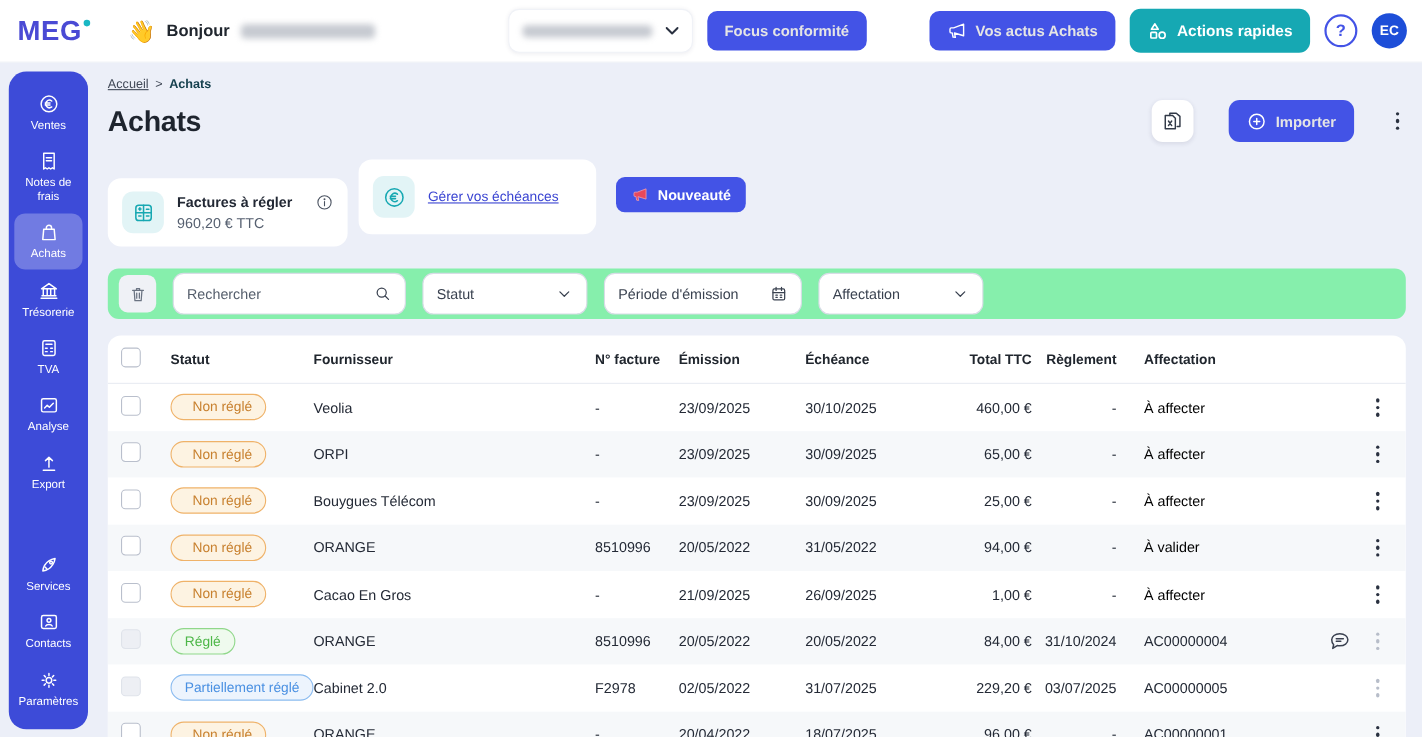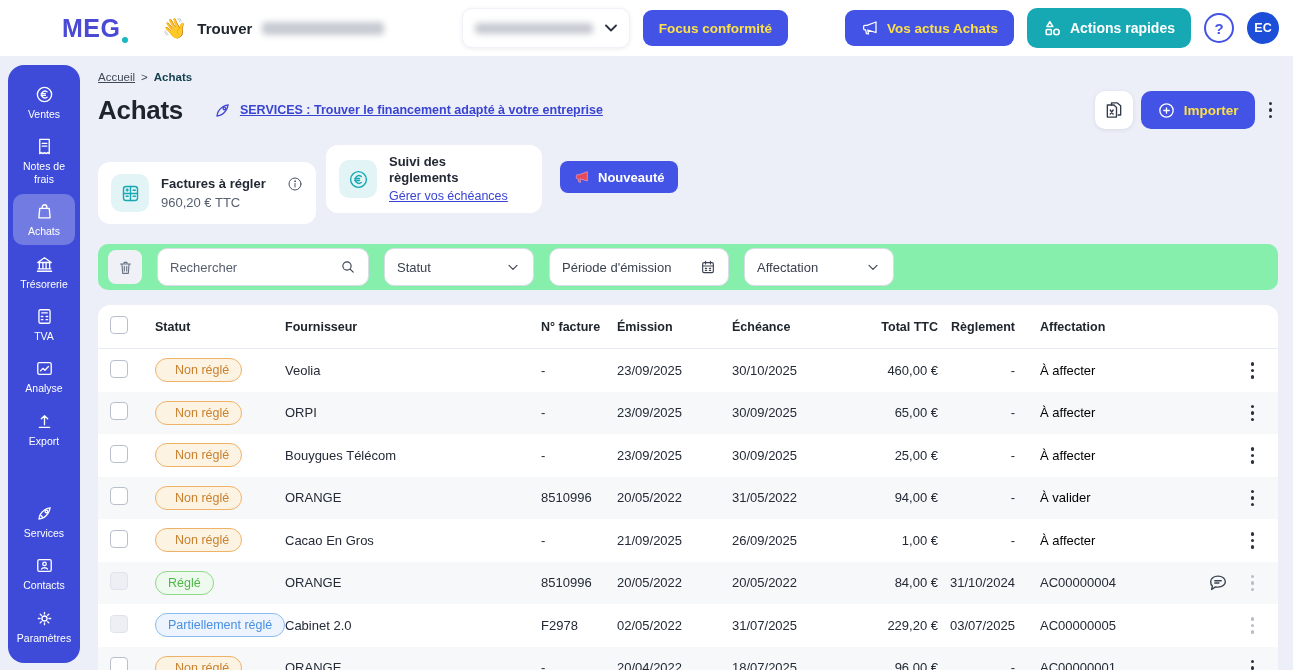--- a/index.html
+++ b/index.html
@@ -2,29 +2,29 @@
 <html><head>
 <meta charset="utf-8">
 <style>
   * { margin:0; padding:0; box-sizing:border-box; }
   html,body { width:1293px; height:670px; overflow:hidden; }
   body { font-family:"Liberation Sans", sans-serif; background:#ECEFF8; position:relative; color:#232935; }
   svg { display:block; }
 
   
   .topbar { position:absolute; top:0; left:0; right:0; height:57px; background:#fff; display:flex; align-items:center; padding:0 14px 0 16px; z-index:20; border-bottom:1px solid #EDEFF5; }
-  .logo { font-size:25px; font-weight:800; color:#4A4AD4; letter-spacing:.5px; display:flex; align-items:flex-end; margin-right:34px;margin-left:46px; }
+  .logo { font-size:25px; font-weight:800; color:#4A4AD4; letter-spacing:.5px; display:flex; align-items:flex-start; margin-right:34px; }
   .logo-dot { width:6px; height:6px; border-radius:50%; background:#19B8C4; margin:4px 0 0 2px; }
   .greeting { display:flex; align-items:center; gap:10px; font-size:15px; font-weight:700; color:#20262E; }
   .wave { font-size:20px; }
   .blur-bar { background:#8E95A3; border-radius:4px; filter:blur(3px); opacity:.5; }
   .top-right { margin-left:auto; display:flex; align-items:center; gap:13px; }
   .company-select { height:40px; min-width:138px; background:#fff; border:1px solid #F0F2F7; box-shadow:0 1px 4px rgba(35,41,80,.08); border-radius:10px; display:flex; align-items:center; gap:12px; padding:0 12px; cursor:pointer; }
   .btn { border:none; cursor:pointer; display:flex; align-items:center; gap:8px; font-family:inherit; font-size:13.5px; font-weight:600; border-radius:9px; }
-  .btn-primary { background:#4353E6; color:#fde047; height:36px; padding:0 16px; }
+  .btn-primary { background:#4353E6; color:#e5e5e5; height:36px; padding:0 16px; }
   .btn-teal { background:#16A8B3; color:#fff; height:40px; padding:0 16px; border-radius:10px; font-size:14px; }
   .gap-lg { margin-left:44px; }
   .help-btn { width:30px; height:30px; border-radius:50%; border:2px solid #4353E6; color:#4353E6; background:#fff; font-weight:700; font-size:15px; display:flex; align-items:center; justify-content:center; cursor:pointer; }
   .avatar { width:32px; height:32px; border-radius:50%; background:#1d4ed8; color:#fff; font-size:12.5px; font-weight:700; display:flex; align-items:center; justify-content:center; cursor:pointer; }
 
   
   .sidebar { position:absolute; left:8px; top:65px; width:72px; height:598px; background:#3D4BD8; border-radius:16px; display:flex; flex-direction:column; padding:12px 5px 10px; z-index:10; }
   .side-item { display:flex; flex-direction:column; align-items:center; gap:4px; padding:8px 1px 7px; border-radius:10px; color:#fff; font-size:10.5px; line-height:1.18; text-align:center; cursor:pointer; margin-bottom:2px; }
   .side-item.active { background:rgba(255,255,255,.27); }
   .side-item svg { width:19px; height:19px; stroke:#fff; fill:none; stroke-width:1.7; stroke-linecap:round; stroke-linejoin:round; }
@@ -33,21 +33,21 @@
   
   .main { position:absolute; left:98px; top:71px; width:1180px; }
   .breadcrumb { font-size:11.5px; color:#414957; display:flex; gap:6px; align-items:center; }
   .breadcrumb .home { text-decoration:underline; cursor:pointer; }
   .breadcrumb .current { color:#143F4D; font-weight:700; }
   .title-row { display:flex; align-items:center; margin-top:8px; }
   .page-title { font-size:26px; font-weight:800; color:#1E242E; letter-spacing:-.3px; }
   .services-link { display:flex; align-items:center; gap:8px; margin-left:30px; cursor:pointer; }
   .services-link svg { width:19px; height:19px; stroke:#4146D8; fill:none; stroke-width:1.7; stroke-linecap:round; stroke-linejoin:round; }
   .services-link span { font-size:12.5px; font-weight:700; color:#3A44D2; text-decoration:underline; }
-  .title-actions { margin-left:auto; display:flex; align-items:center; gap:8px; }
+  .title-actions { margin-left:auto; display:flex; align-items:center; gap:32px; }
   .icon-btn-white { width:38px; height:38px; background:#fff; border:none; border-radius:10px; box-shadow:0 1px 4px rgba(35,41,80,.10); display:flex; align-items:center; justify-content:center; cursor:pointer; }
   .icon-btn-white svg { width:20px; height:20px; stroke:#323A48; fill:none; stroke-width:1.6; stroke-linecap:round; stroke-linejoin:round; }
   .kebab { display:flex; flex-direction:column; gap:3px; padding:4px 6px; cursor:pointer; background:none; border:none; }
   .kebab i { width:3.5px; height:3.5px; border-radius:50%; background:#2A3140; }
   .kebab.muted i { background:#B7BDC9; }
 
   
   .cards-row { display:flex; align-items:flex-start; margin-top:16px; }
   .stat-card { background:#fff; border-radius:12px; display:flex; align-items:center; gap:12px; padding:11px 13px; }
   .card-invoices { width:218px; height:62px;margin-top:17px; }
@@ -94,21 +94,21 @@
 </head>
 <body>
 
 <header class="topbar">
   <div class="logo">
       <span>MEG</span>
       <span class="logo-dot"></span>
     </div>
   <div class="greeting">
     <span class="wave">👋</span>
-    <span>Trouver</span>
+    <span>Bonjour</span>
     <span class="blur-bar" style="width:122px;height:13px;"></span>
   </div>
   <div class="top-right">
     <div class="company-select">
       <span class="blur-bar" style="width:118px;height:11px;"></span>
       <svg width="12" height="8" viewBox="0 0 12 8">
           <path d="M1 1.5l5 5 5-5" stroke="#2A3140" stroke-width="1.8" fill="none" stroke-linecap="round" stroke-linejoin="round"></path>
         </svg>
     </div>
     <button class="btn btn-primary">
@@ -217,27 +217,20 @@
 <main class="main">
 
   <div class="breadcrumb">
     <span class="home">Accueil</span>
     <span>&gt;</span>
     <span class="current">Achats</span>
   </div>
 
   <div class="title-row">
     <h1 class="page-title">Achats</h1>
-    <div class="services-link">
-      <svg viewBox="0 0 24 24">
-          <path d="M5 19c.5-4.5 2.5-8.5 7-11.5 3-2 7-2.7 7-2.7s-.6 4-2.6 7C13.5 16.3 9.5 18.5 5 19z"></path>
-          <circle cx="14.4" cy="9.4" r="1.6"></circle>
-        </svg>
-      <span>SERVICES : Trouver le financement adapté à votre entreprise</span>
-    </div>
     <div class="title-actions">
       <button class="icon-btn-white">
         <svg viewBox="0 0 24 24">
             <path d="M9 6V3.5h7L20 7v11h-3"></path>
             <path d="M4 6h8l3 3v11.5H4z"></path>
             <path d="M7.5 12l3.5 5M11 12l-3.5 5"></path>
           </svg>
       </button>
       <button class="btn btn-primary" style="height:38px;border-radius:10px;">
         <svg width="19" height="19" viewBox="0 0 24 24">
@@ -277,21 +270,20 @@
       </span>
     </div>
     <div class="stat-card card-payments">
       <div class="card-icon">
         <svg viewBox="0 0 24 24">
             <circle cx="12" cy="12" r="9"></circle>
             <path d="M15.2 8.6a4.3 4.3 0 1 0 0 6.8M7.8 10.8h5.4M7.8 13.2h5.4"></path>
           </svg>
       </div>
       <div>
-        <div class="card-title" style="max-width:110px;">Suivi des règlements</div>
         <span class="card-link">Gérer vos échéances</span>
       </div>
     </div>
     <button class="btn btn-novelty">
       <svg width="16" height="16" viewBox="0 0 24 24">
           <path d="M20 4L8 8.5H5a1.5 1.5 0 0 0-1.5 1.5v3A1.5 1.5 0 0 0 5 14.5h1.2l1 5 2.8.4-1-5.2L20 18z" fill="#E8485C" stroke="#F6A6B2" stroke-width="1"></path>
         </svg>
       <span>Nouveauté</span>
     </button>
   </div>

